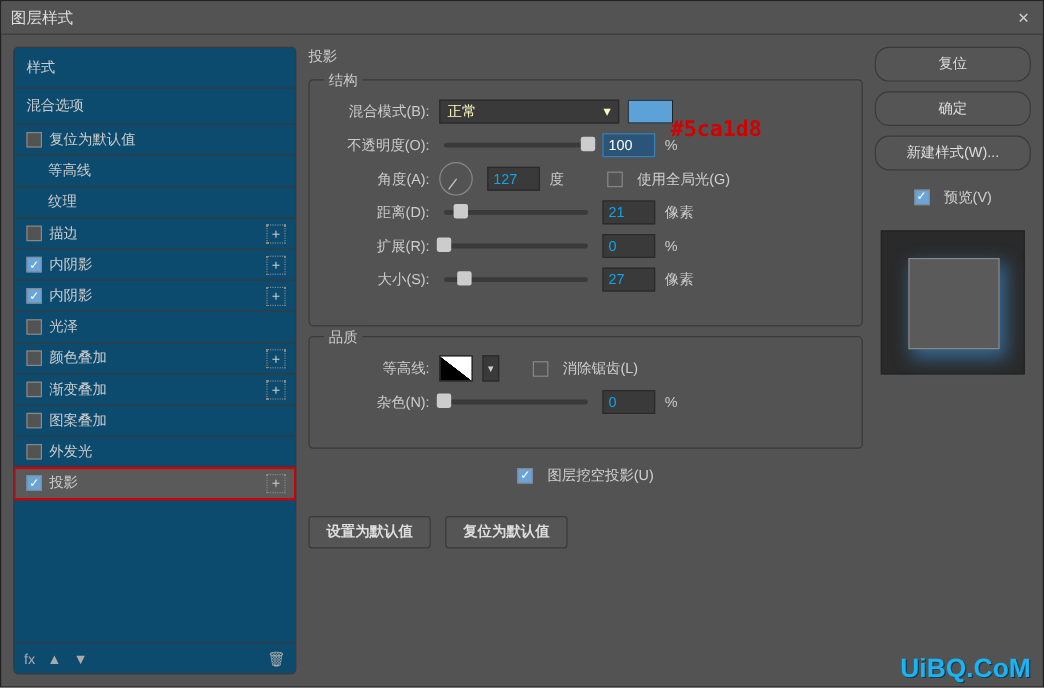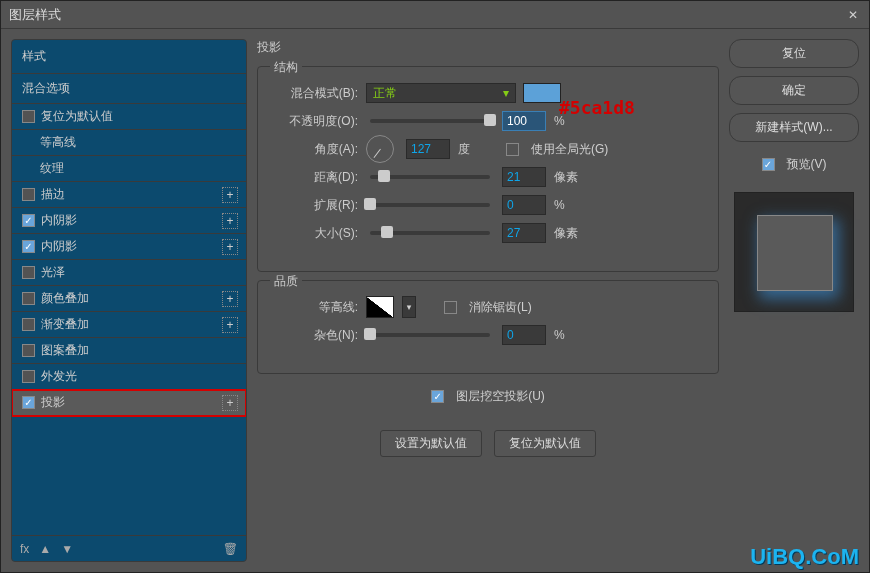--- a/index.html
+++ b/index.html
@@ -22,34 +22,34 @@
   .side-item.selected { background: #5a5a5a; }
   .side-item.highlight { outline: 2px solid #d40000; outline-offset: -1px; }
   .side-footer { height: 26px; border-top: 1px solid #3a3a3a; display: flex; align-items: center; padding: 0 8px; gap: 10px; color: #aaa; }
   .side-footer .spacer { flex: 1; }
   .center { flex: 1; display: flex; flex-direction: column; gap: 8px; }
   .section-title { color: #ccc; margin-bottom: 2px; }
   .fieldset { border: 1px solid #3a3a3a; border-radius: 4px; padding: 12px 14px 24px 14px; position: relative; }
   .fieldset .legend { position: absolute; top: -8px; left: 12px; background: #535353; padding: 0 4px; color: #ccc; }
   .row { display: flex; align-items: center; height: 28px; gap: 8px; }
   .row .label { width: 86px; text-align: right; color: #ccc; }
-  .select { width: 150px; height: 20px; background: #3a3a3a; border: 1px solid #2a2a2a; color: #84cc16; display: flex; align-items: center; padding: 0 6px; justify-content: space-between; }
+  .select { width: 150px; height: 20px; background: #3a3a3a; border: 1px solid #2a2a2a; color: #fef9c3; display: flex; align-items: center; padding: 0 6px; justify-content: space-between; }
   .swatch { width: 38px; height: 20px; border: 1px solid #222; margin-left: -1px; }
   .slider { flex: 0 0 120px; height: 4px; background: #3a3a3a; border-radius: 2px; position: relative; margin: 0 4px; }
   .slider .thumb { position: absolute; top: -5px; width: 12px; height: 12px; background: #ccc; border-radius: 2px; transform: translateX(-50%); }
   .numbox { width: 44px; height: 20px; background: #3a3a3a; border: 1px solid #2a2a2a; color: #0ea5e9; padding: 0 4px; display: flex; align-items: center; }
   .numbox.hl { border-color: #3a7fb5; background: #2a5578; color: #fff; }
   .unit { color: #ccc; width: 40px; }
   .dial { width: 28px; height: 28px; border: 1px solid #888; border-radius: 50%; position: relative; margin-right: 4px; }
   .dial .needle { position: absolute; left: 50%; top: 50%; width: 1px; height: 11px; background: #ccc; transform-origin: top center; transform: rotate(37deg); }
   .cb2 { width: 13px; height: 13px; border: 1px solid #888; margin-right: 4px; display: inline-flex; align-items: center; justify-content: center; font-size: 10px; background: #535353; }
   .cb2.checked { background: #6aa5da; color: #fff; }
   .contour { width: 28px; height: 22px; background: linear-gradient(to top right, #000 0%, #000 49%, #fff 50%, #fff 100%); border: 1px solid #222; }
   .dd { width: 14px; height: 22px; background: #3a3a3a; border: 1px solid #2a2a2a; display: flex; align-items: center; justify-content: center; font-size: 9px; }
-  .btnrow { display: flex; gap: 12px; justify-content: center; margin-top: 12px; }
+  .btnrow { display: flex; gap: 12px; margin-top: 12px; font-weight: bold; }
   .btn { background: #555; border: 1px solid #3a3a3a; border-radius: 3px; padding: 4px 14px; color: #ddd; min-width: 96px; text-align: center; }
   .rightcol { width: 130px; display: flex; flex-direction: column; gap: 8px; align-items: stretch; }
   .rightcol .rbtn { background: #555; border: 1px solid #3a3a3a; border-radius: 12px; padding: 5px 0; text-align: center; color: #ddd; }
   .previewbox { margin-top: 6px; width: 120px; height: 120px; background: #2a2a2a; border: 1px solid #222; position: relative; align-self: center; }
   .previewbox .inner { position: absolute; left: 22px; top: 22px; width: 76px; height: 76px; background: #5a5a5a; box-shadow: 4px 6px 14px 2px rgba(60,130,190,0.7); border: 1px solid #888; }
   .color-annot { position: absolute; color: #d40000; font-weight: bold; font-family: monospace; font-size: 18px; left: 558px; top: 68px; }
   .watermark { position: absolute; right: 10px; bottom: 2px; font-family: Arial, sans-serif; font-weight: bold; font-size: 22px; color: #1cb4f0; text-shadow: 1px 1px 0 #003a5a; }
 </style>
 </head>
 <body>

